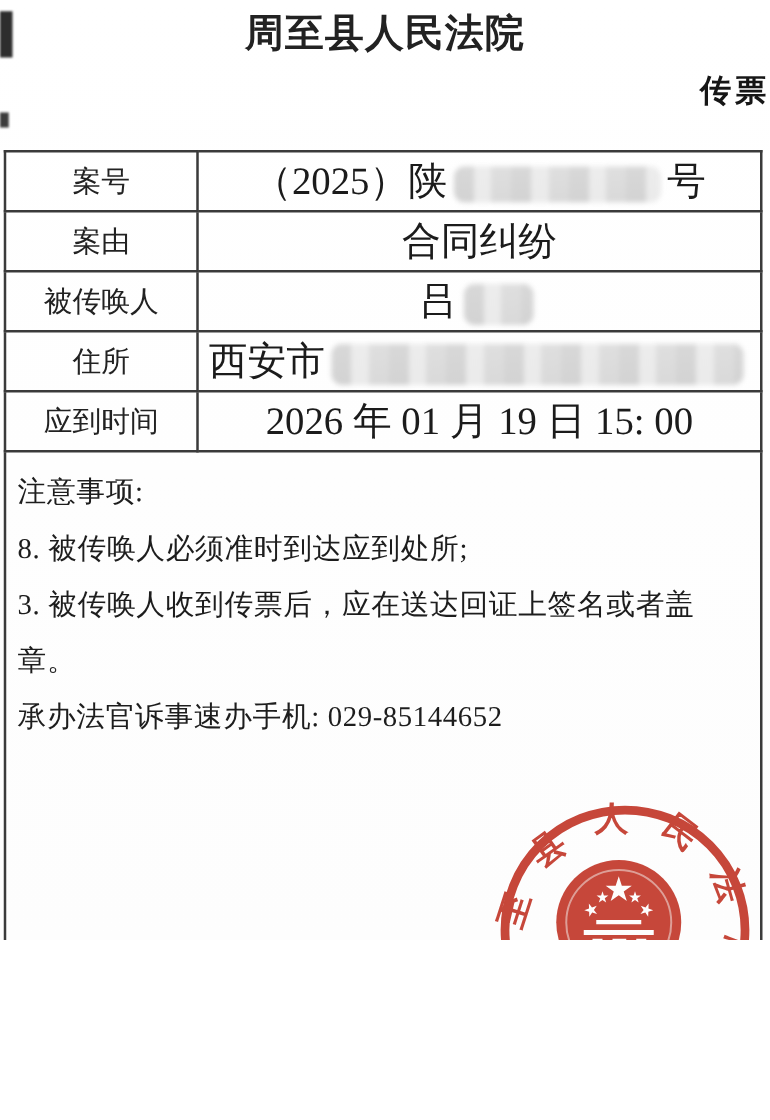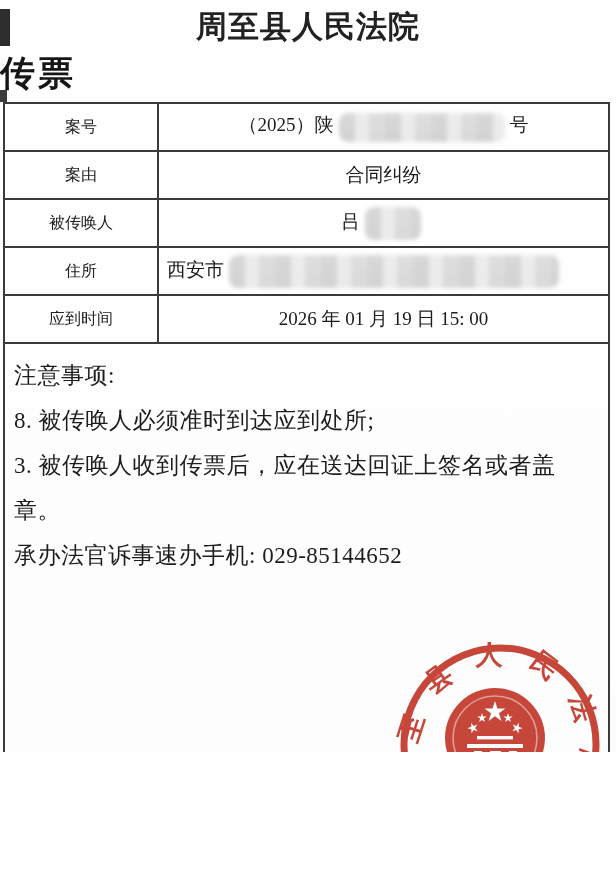--- a/index.html
+++ b/index.html
@@ -17,48 +17,48 @@
     background: linear-gradient(180deg, #ffffff 0%, #fdfdfd 100%);
   }
   .court-name {
     margin: 0; padding-top: 6px;
     text-align: center;
     font-size: 31px; font-weight: 600;
     letter-spacing: 1px; line-height: 42px;
     color: #222;
   }
   .doc-title {
-    margin: 4px 0 6px;
-    text-align: left;
-    font-size: 35px; font-weight: 700;
+    margin: 4px 0 24px;
+    text-align: right;
+    font-size: 25px; font-weight: 700;
     letter-spacing: 3px; line-height: 44px;
     color: #161616;
   }
   table.main-table {
     margin-left: 3px;
     width: 607px;
     border-collapse: collapse;
     table-layout: fixed;
   }
   .main-table th, .main-table td {
     border: 2px solid #3a3a3a;
     height: 48px;
     padding: 0;
     vertical-align: middle;
     overflow: hidden;
   }
   .main-table th {
     width: 154px;
     font-weight: 400;
-    font-size: 16px;
+    font-size: 23px;
     text-align: center;
     color: #222;
   }
   .main-table td {
-    font-size: 19px;
+    font-size: 31px;
     text-align: center;
     color: #1b1b1b;
   }
   .main-table td.align-left { text-align: left; padding-left: 8px; }
   .redact {
     display: inline-block;
     vertical-align: middle;
     margin: 0 5px;
     height: 29px;
     border-radius: 9px;

